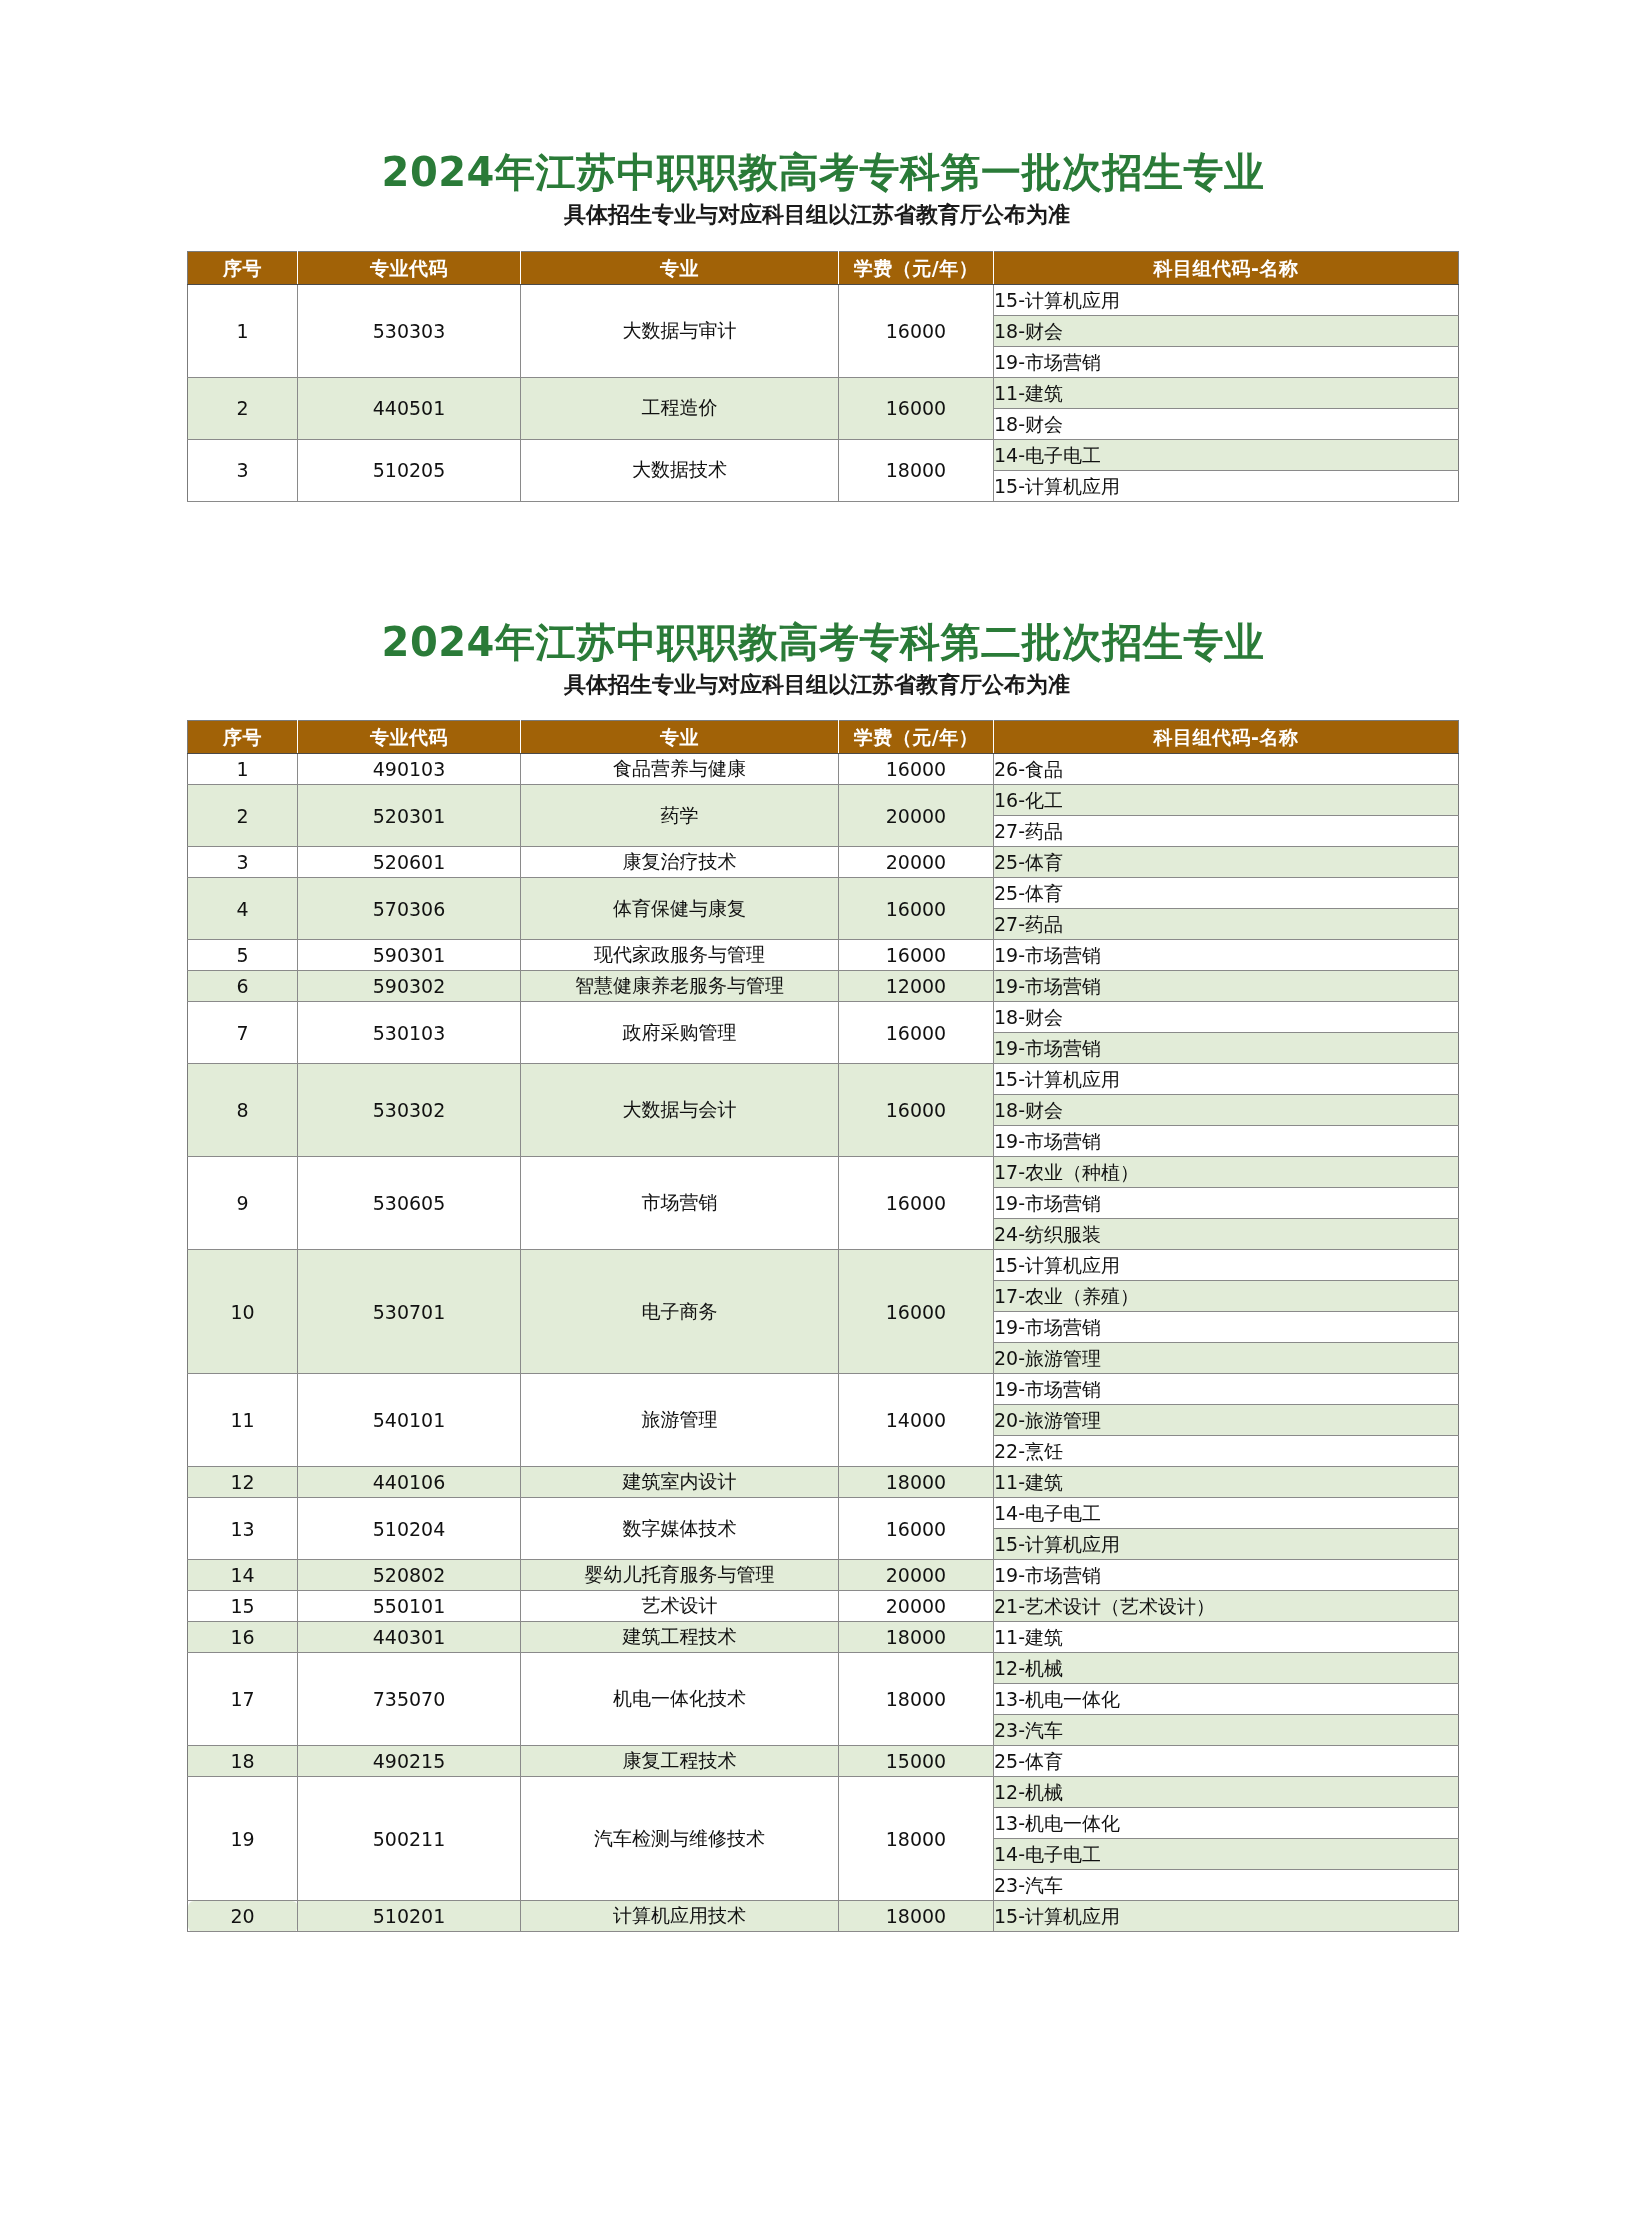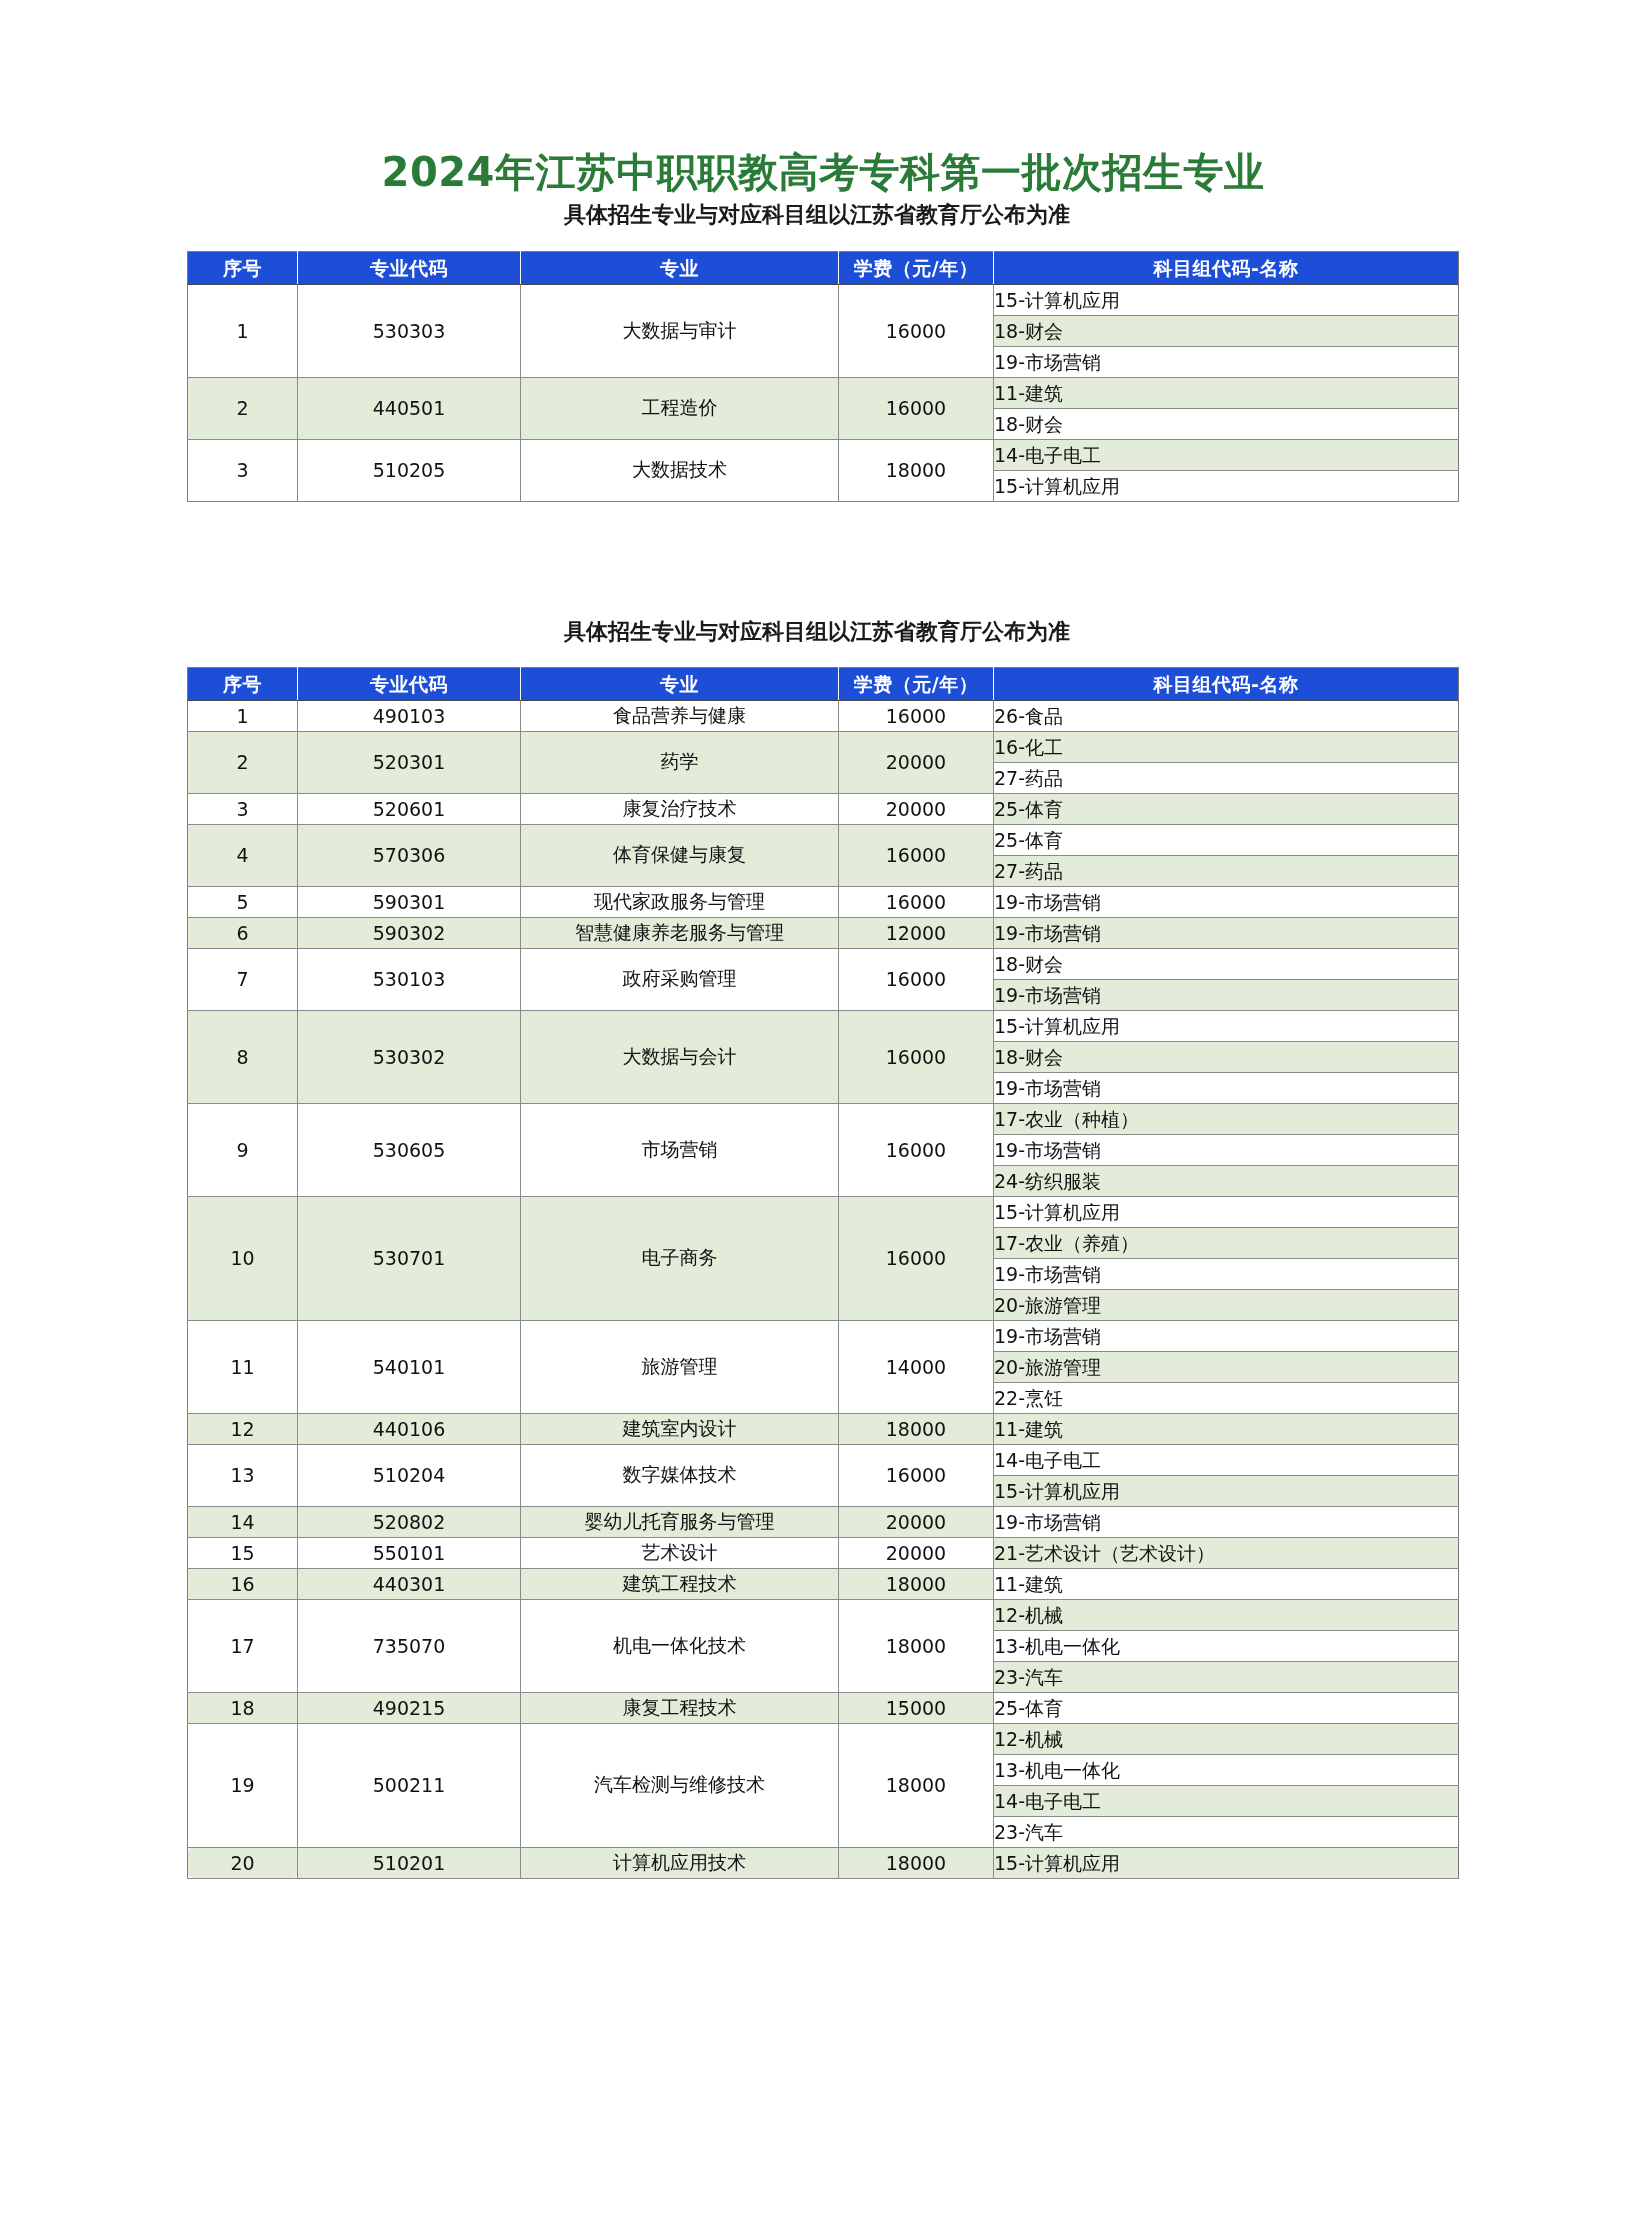--- a/index.html
+++ b/index.html
@@ -49,21 +49,21 @@
     width:1272px;
     border:1px solid #7b7b7b;
   }
   table.maj col.c-idx{width:110px;}
   table.maj col.c-code{width:223px;}
   table.maj col.c-name{width:318px;}
   table.maj col.c-fee{width:155px;}
   table.maj col.c-grp{width:465px;}
 
   table.maj thead th{
-    background:#1d4ed8;
+    background:#a16207;
     color:#ffffff;
     font-size:19px;
     font-weight:bold;
     height:32px;
     line-height:32px;
     padding:0;
     text-align:center;
     border-right:1px solid #ffffff;
     border-bottom:1px solid #4a4a4a;
     letter-spacing:0.5px;
@@ -154,20 +154,21 @@
             </tr>
             <tr>
               <td class="grp plain">15-计算机应用</td>
             </tr>
           </tbody>
       </table>
     </div>
   </div>
 
   <div class="section sect-2">
+    <h1 class="title">2024年江苏中职职教高考专科第二批次招生专业</h1>
     <div class="subtitle">具体招生专业与对应科目组以江苏省教育厅公布为准</div>
     <div class="tbl-wrap">
       <table class="maj">
         <colgroup>
           <col class="c-idx">
             <col class="c-code">
             <col class="c-name">
             <col class="c-fee">
             <col class="c-grp">
         </colgroup>

